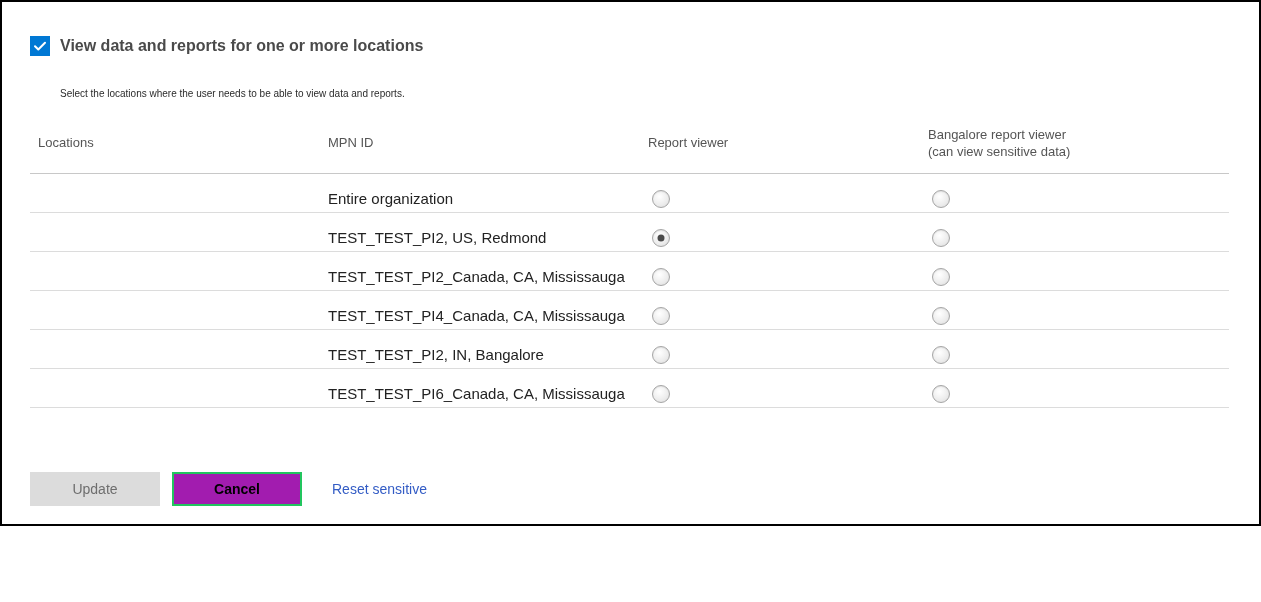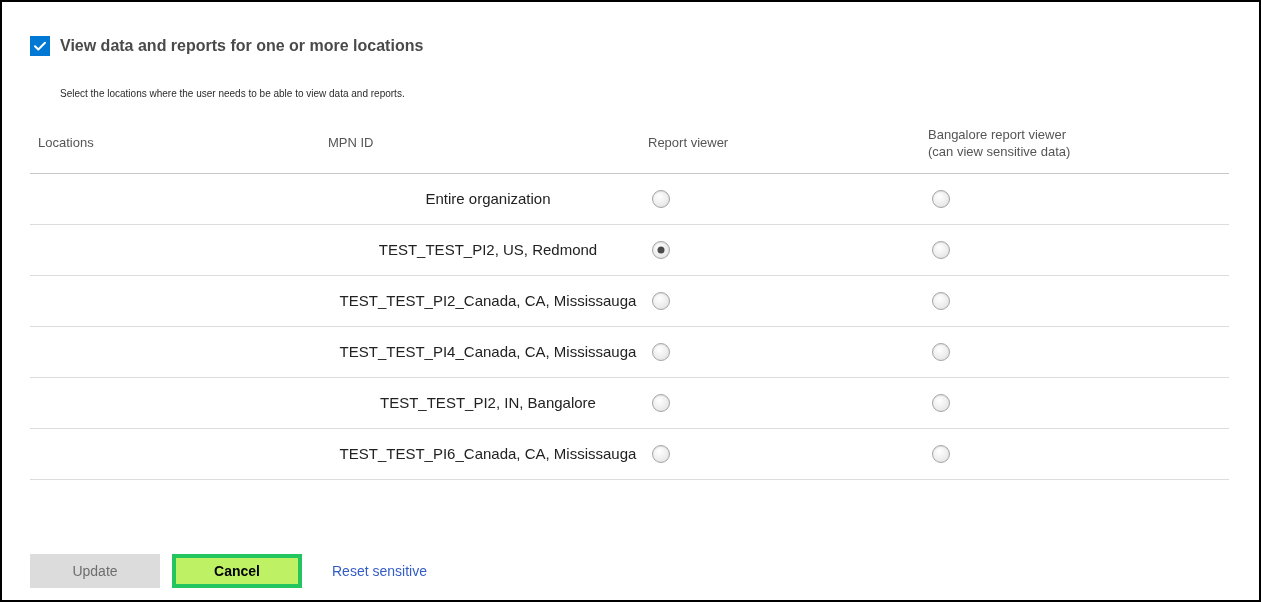--- a/index.html
+++ b/index.html
@@ -5,21 +5,21 @@
   * { box-sizing: border-box; }
   body {
     margin: 0;
     padding: 0;
     font-family: "Segoe UI", Arial, sans-serif;
     background: #fff;
   }
   .frame {
     border: 2px solid #000;
     width: 1261px;
-    height: 602px;
+    height: 526px;
     padding: 34px 30px 18px 28px;
     position: relative;
   }
   .header-row {
     display: flex;
     align-items: center;
     gap: 10px;
   }
   .checkbox {
     width: 20px;
@@ -54,23 +54,22 @@
     padding: 12px 8px 12px 8px;
     border-bottom: 1px solid #c8c8c8;
   }
   .th {
     font-size: 13px;
     color: #555;
     font-weight: 400;
     line-height: 1.3;
   }
   .trow {
-    padding: 16px 8px 16px 8px;
+    padding: 16px 8px 4px 8px;
     border-bottom: 1px solid #dcdcdc;
-    text-align: center;
   }
   .td-location {
     font-size: 15px;
     color: #222;
   }
   .radio {
     width: 18px;
     height: 18px;
     border: 1px solid #a5a5a5;
     border-radius: 50%;
@@ -87,43 +86,43 @@
     left: 50%;
     width: 7px;
     height: 7px;
     background: #4a4a4a;
     border-radius: 50%;
     transform: translate(-50%, -50%);
   }
   .actions {
     position: absolute;
     left: 28px;
-    bottom: 12px;
+    bottom: 18px;
     display: flex;
     align-items: center;
     gap: 12px;
   }
   .btn {
     width: 130px;
     height: 34px;
     font-size: 14px;
     display: flex;
     align-items: center;
     justify-content: center;
     cursor: pointer;
   }
   .btn-update {
     background: #dcdcdc;
     color: #6e6e6e;
     border: none;
     font-weight: 400;
   }
   .btn-cancel {
-    background: #bef264;
-    border: 4px solid #22c55e;
+    background: #a21caf;
+    border: 2px solid #22c55e;
     color: #000;
     font-weight: 600;
   }
   .link {
     color: #335cc5;
     font-size: 14px;
     margin-left: 18px;
     cursor: pointer;
   }
 </style>

